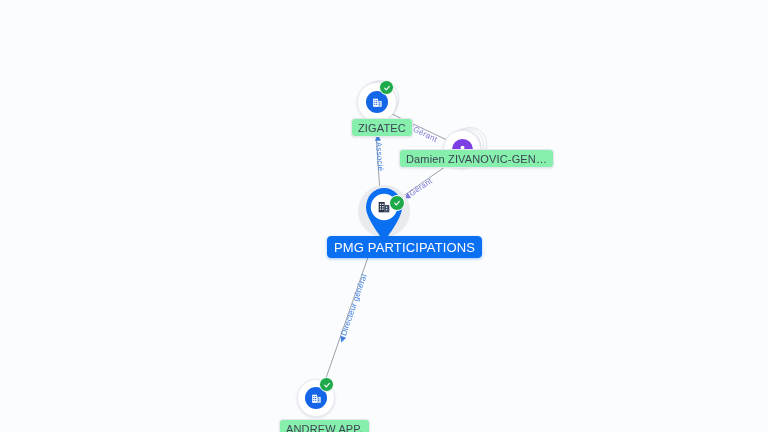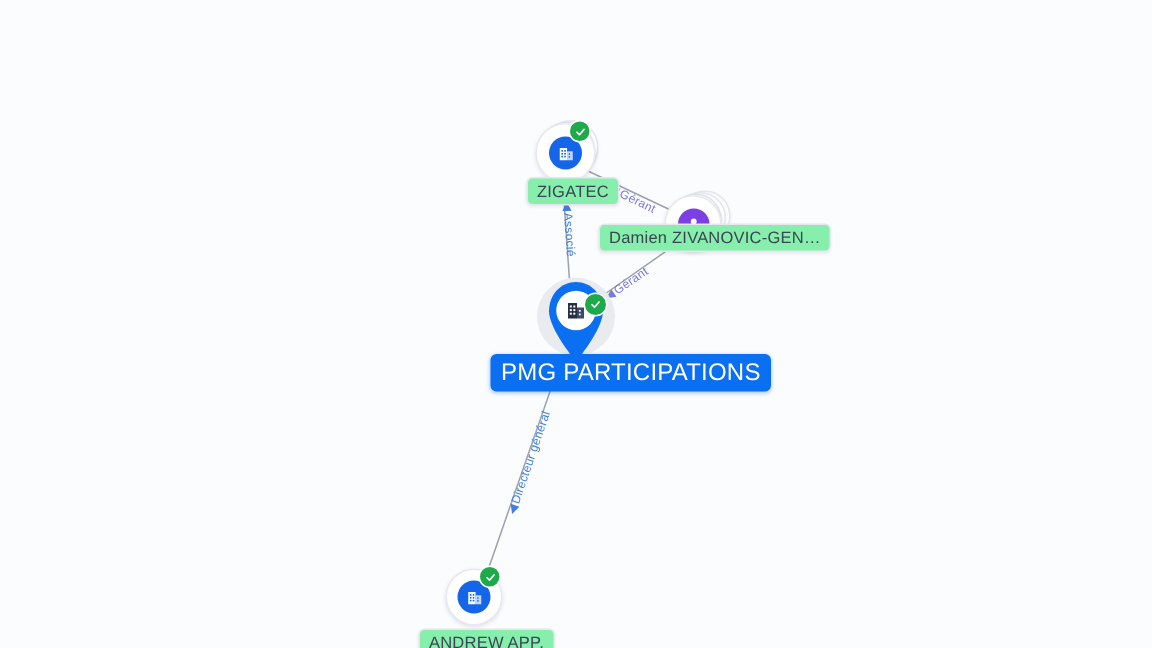--- a/index.html
+++ b/index.html
@@ -74,21 +74,21 @@
     color: #3c4355;
     font-size: 11px;
     letter-spacing: 0.15px;
     padding: 2.5px 6px;
     box-shadow: 0 1px 2px rgba(40,50,80,0.09);
   }
   .node-label.selected {
     background: #0b6ff2;
     border-color: #0b6ff2;
     color: #ffffff;
-    font-size: 16px;
+    font-size: 13px;
     box-shadow: 0 1px 3px rgba(11,111,242,0.40);
   }
 
   
   .edge-label {
     position: absolute;
     white-space: nowrap;
     font-size: 8px;
     letter-spacing: 0.2px;
     transform-origin: 0 50%;

